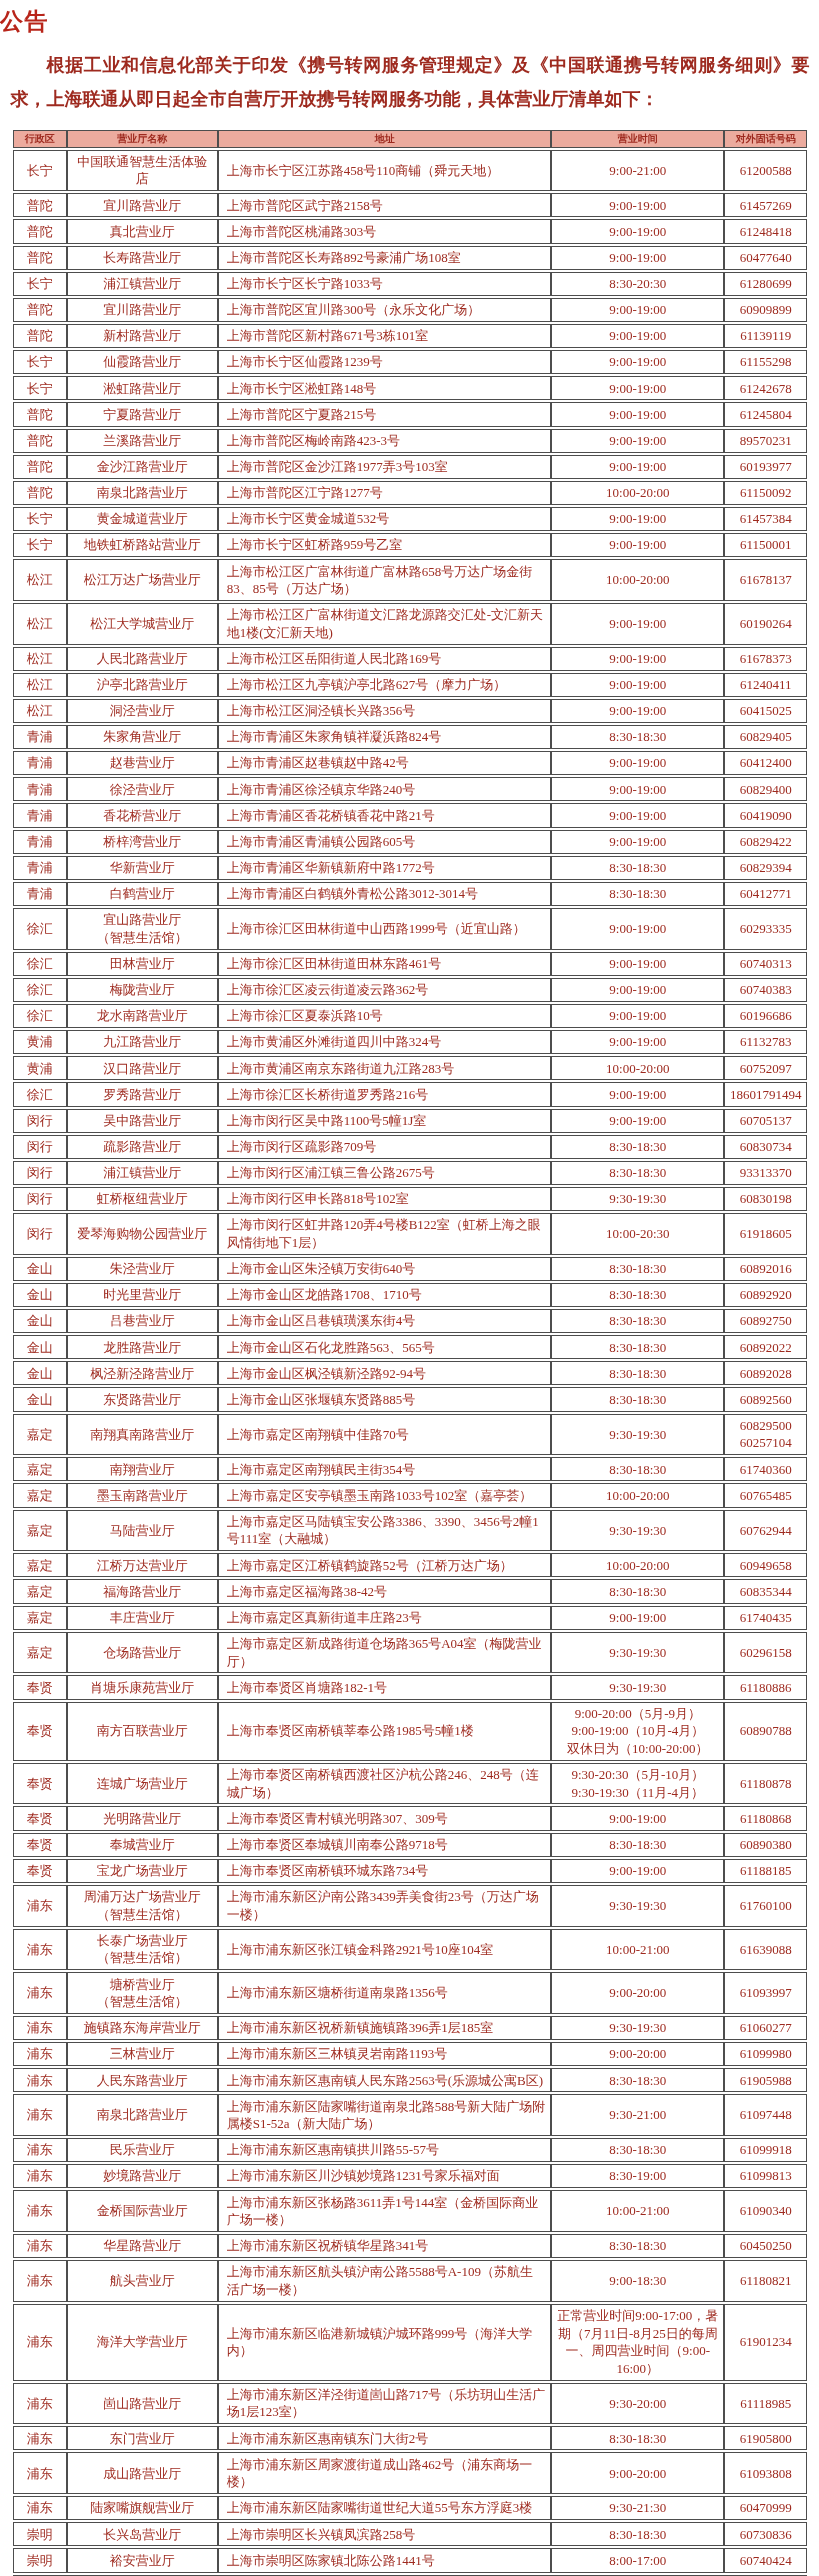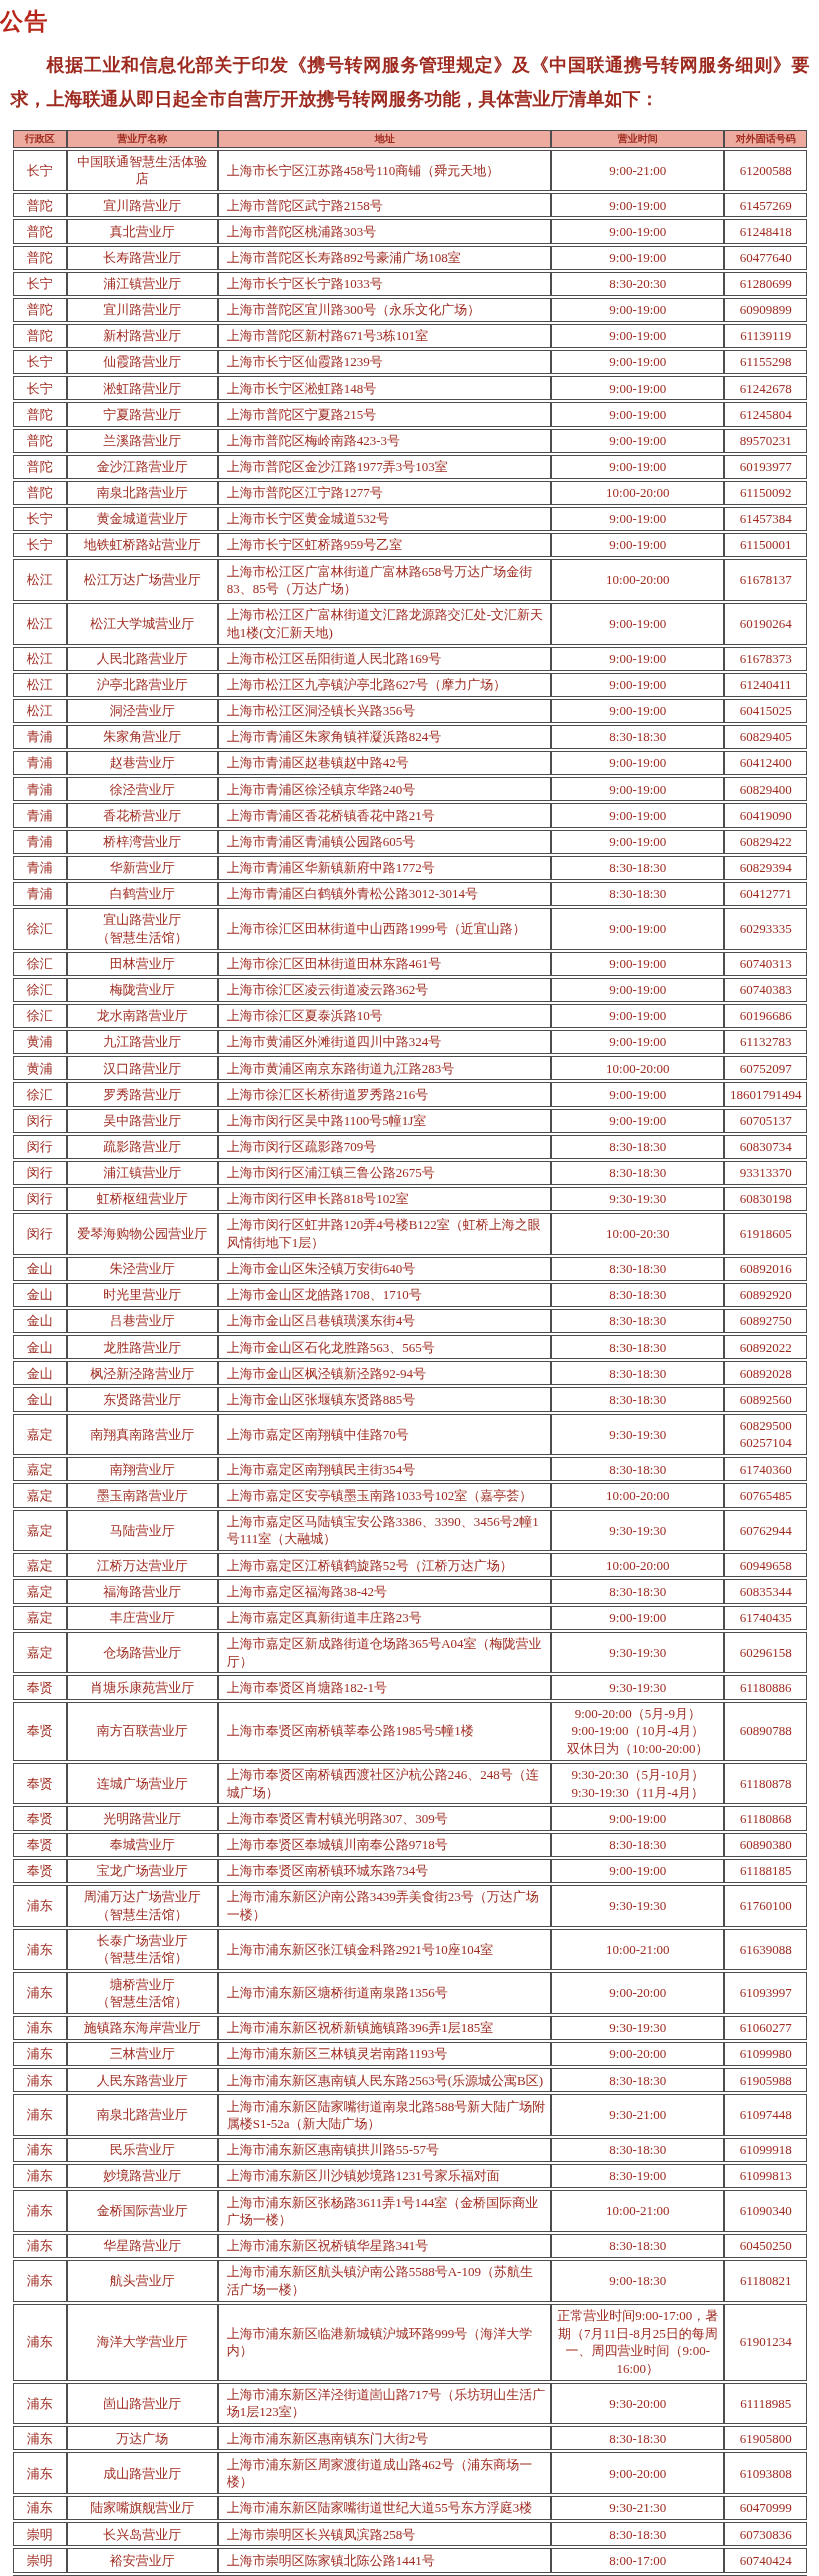--- a/index.html
+++ b/index.html
@@ -677,21 +677,21 @@
   <tr>
     <td>浦东</td>
     <td>崮山路营业厅</td>
     <td class="addr">上海市浦东新区洋泾街道崮山路717号（乐坊玥山生活广场1层123室）</td>
     <td>9:30-20:00</td>
     <td>61118985</td>
   </tr>
 
   <tr>
     <td>浦东</td>
-    <td>万达广场</td>
+    <td>东门营业厅</td>
     <td class="addr">上海市浦东新区惠南镇东门大街2号</td>
     <td>8:30-18:30</td>
     <td>61905800</td>
   </tr>
 
   <tr>
     <td>浦东</td>
     <td>成山路营业厅</td>
     <td class="addr">上海市浦东新区周家渡街道成山路462号（浦东商场一楼）</td>
     <td>9:00-20:00</td>

